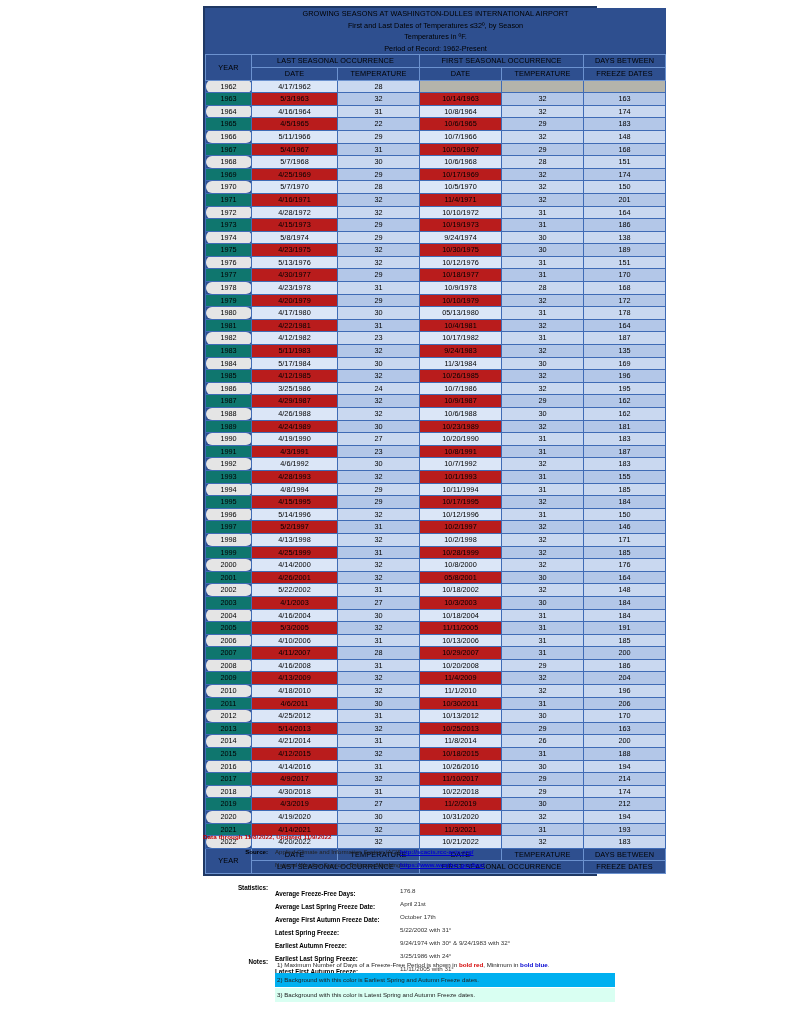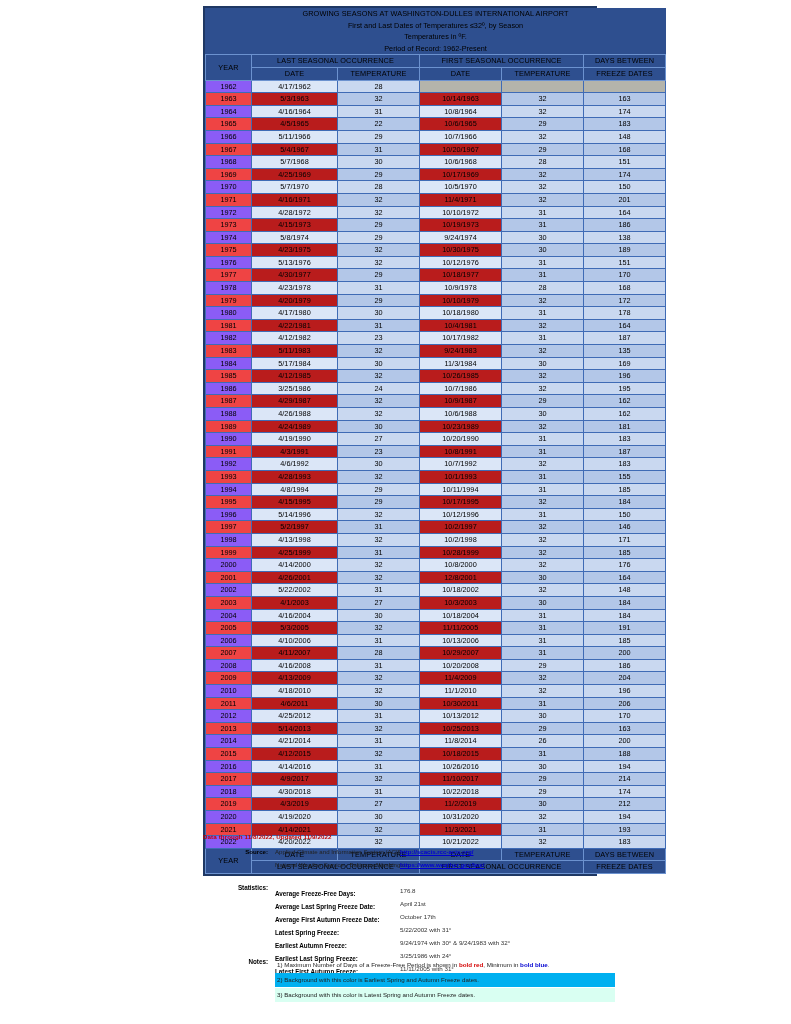--- a/index.html
+++ b/index.html
@@ -60,22 +60,22 @@
     height:13px;
     line-height:13px;
   }
 
   
   .yr{
     font-weight:bold;
     font-size:7.4px;
     color:#000;
   }
-  .yr.a{background:#8b5cf6;}
-  .yr.b{background:#ef4444;}
+  .yr.a{background:#e5e5e5;border-radius:6px;}
+  .yr.b{background:#0f766e;}
 
   
   .dc{background:#c9d8f0;}
   .dc.b{background:#b3c7e8;}
   .dc.light{background:#dbe6f7;}
   .dc.lightb{background:#b91c1c;}
 
   .na{background:#b4b4ab;}
   .hl-early{background:#00b0f0;margin-top:42px;}
   .hl-late{background:#d9fff2;}
@@ -299,21 +299,21 @@
             <td class="dc lightb">4/20/1979</td>
             <td class="dc b">29</td>
             <td class="dc lightb">10/10/1979</td>
             <td class="dc b">32</td>
             <td class="dc b">172</td>
           </tr>
           <tr>
             <td class="yr a">1980</td>
             <td class="dc light">4/17/1980</td>
             <td class="dc ">30</td>
-            <td class="dc light">10/18/1980</td>
+            <td class="dc light">05/13/1980</td>
             <td class="dc ">31</td>
             <td class="dc ">178</td>
           </tr>
           <tr>
             <td class="yr b">1981</td>
             <td class="dc lightb">4/22/1981</td>
             <td class="dc b">31</td>
             <td class="dc lightb">10/4/1981</td>
             <td class="dc b">32</td>
             <td class="dc b">164</td>
@@ -467,21 +467,21 @@
             <td class="dc light">4/14/2000</td>
             <td class="dc ">32</td>
             <td class="dc light">10/8/2000</td>
             <td class="dc ">32</td>
             <td class="dc ">176</td>
           </tr>
           <tr>
             <td class="yr b">2001</td>
             <td class="dc lightb">4/26/2001</td>
             <td class="dc b">32</td>
-            <td class="dc lightb">12/8/2001</td>
+            <td class="dc lightb">05/8/2001</td>
             <td class="dc b">30</td>
             <td class="dc b">164</td>
           </tr>
           <tr>
             <td class="yr a">2002</td>
             <td class="dc light hl-late">5/22/2002</td>
             <td class="dc ">31</td>
             <td class="dc light">10/18/2002</td>
             <td class="dc ">32</td>
             <td class="dc ">148</td>

